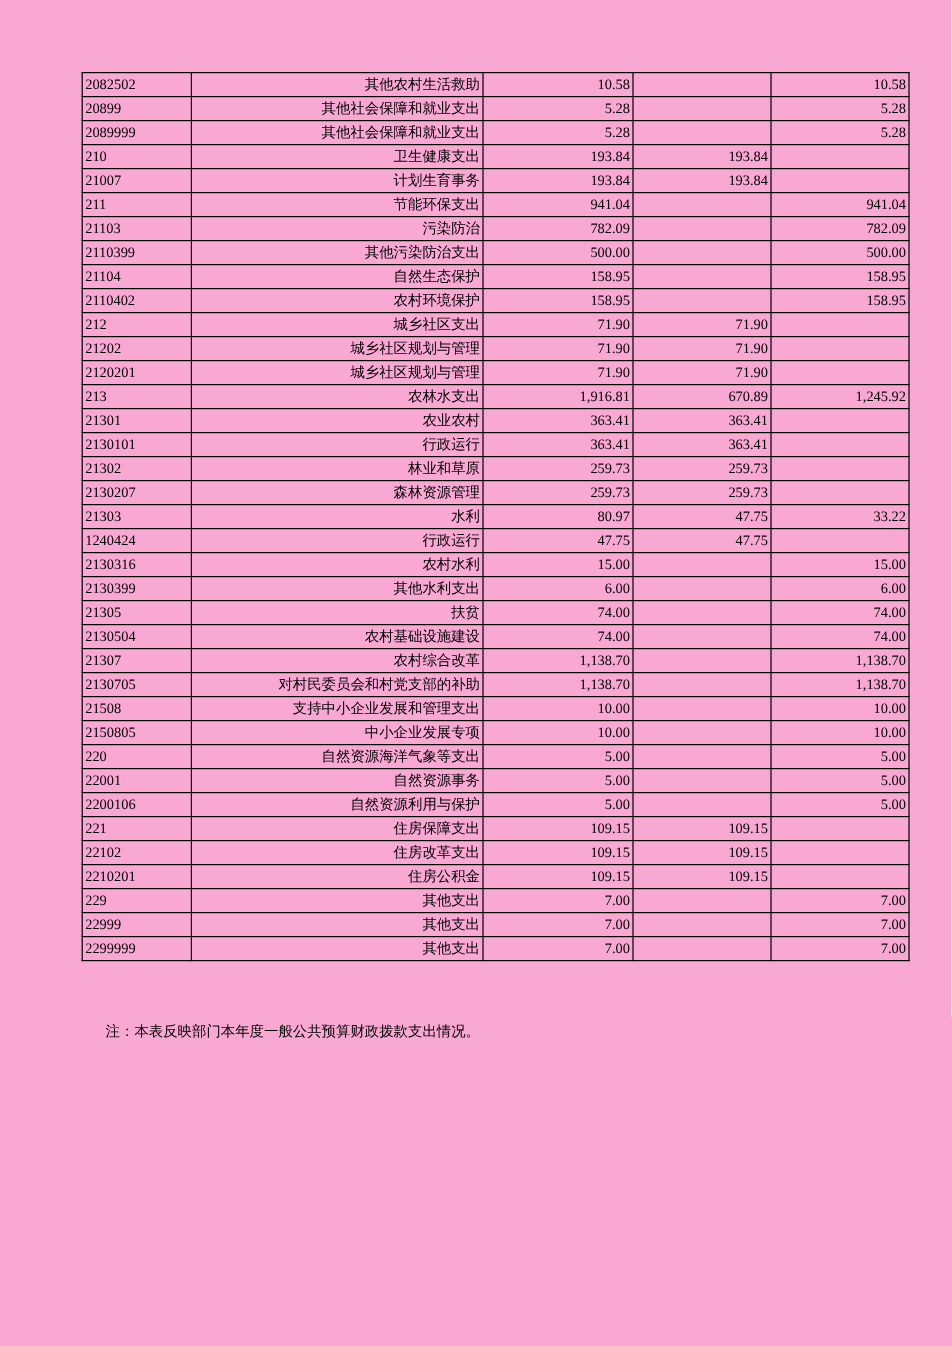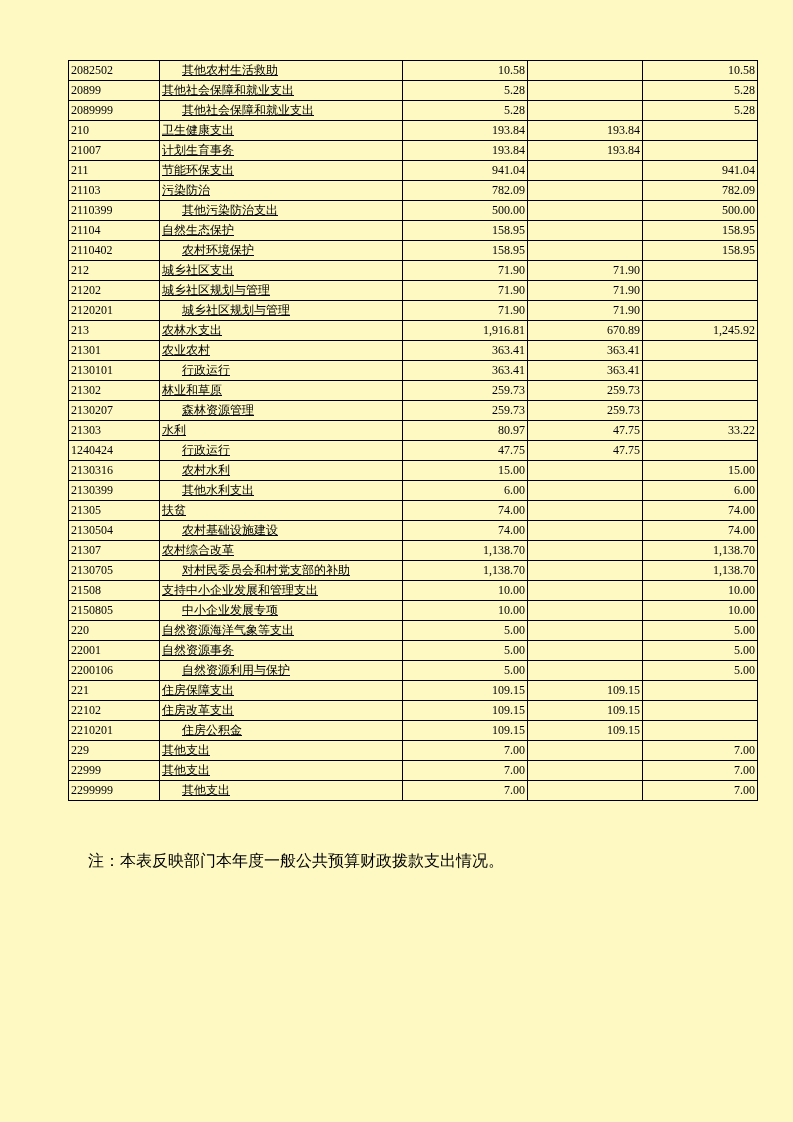--- a/index.html
+++ b/index.html
@@ -5,21 +5,21 @@
   html, body {
     margin: 0;
     padding: 0;
     background: #ffffff;
     font-family: "Liberation Serif", "DejaVu Serif", serif;
   }
   .page {
     position: relative;
     width: 793px;
     height: 1122px;
-    background: #fef9c3;
+    background: #f9a8d4;
     overflow: hidden;
   }
   .table-wrap {
     position: absolute;
     left: 68px;
     top: 60px;
     width: 652px;
   }
   table.budget {
     border-collapse: collapse;
@@ -30,30 +30,30 @@
   }
   table.budget td {
     border: 1px solid #000000;
     height: 19px;
     padding: 0 2px;
     overflow: hidden;
     white-space: nowrap;
     line-height: 19px;
   }
   td.col-code { width: 86px; text-align: left; padding-left: 4px; }
-  td.col-name { width: 218px; text-align: left; padding-left: 4px; text-decoration: underline; }
+  td.col-name { width: 218px; text-align: right; padding-left: 4px; }
   td.col-name.lvl1 { padding-left: 22px; }
   td.col-v1 { width: 120px; text-align: right; padding-right: 7px; }
   td.col-v2 { width: 110px; text-align: right; padding-right: 7px; }
   td.col-v3 { width: 110px; text-align: right; padding-right: 7px; }
   .note {
     position: absolute;
     left: 88px;
     top: 851px;
-    font-size: 16px;
+    font-size: 12px;
     color: #000000;
     white-space: nowrap;
   }
 </style>
 </head>
 <body>
 
 <div class="page">
 
   <div class="table-wrap">

